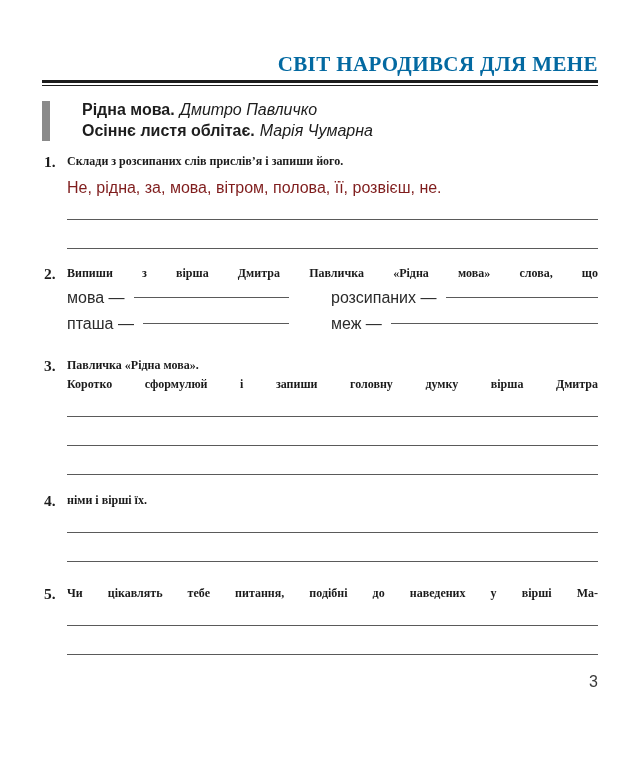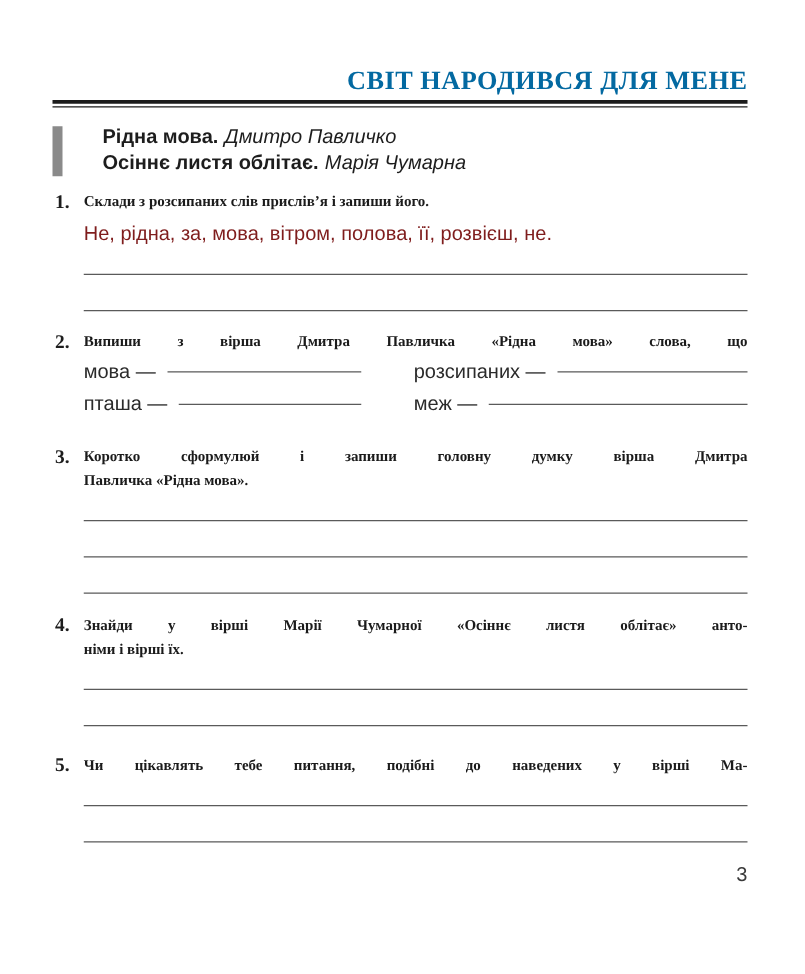--- a/index.html
+++ b/index.html
@@ -140,34 +140,33 @@
           <span>меж —</span>
           <span class="fill-line"></span>
         </div>
       </div>
     </div>
   </div>
 
   <div class="exercise ex-3">
     <div class="ex-num">3.</div>
     <div class="ex-content">
+      <div class="h-line">Павличка «Рідна мова».</div>
       <div class="h-line justify">Коротко сформулюй і запиши головну думку вірша Дмитра</div>
-      <div class="h-line">Павличка «Рідна мова».</div>
       <div class="lines">
           <div class="blank-line"></div>
           <div class="blank-line"></div>
           <div class="blank-line"></div>
         </div>
     </div>
   </div>
 
   <div class="exercise ex-4">
     <div class="ex-num">4.</div>
     <div class="ex-content">
-      <div class="h-line justify">Знайди у вірші Марії Чумарної «Осіннє листя облітає» анто-</div>
       <div class="h-line">німи і вірші їх.</div>
       <div class="lines">
           <div class="blank-line"></div>
           <div class="blank-line"></div>
         </div>
     </div>
   </div>
 
   <div class="exercise ex-5">
     <div class="ex-num">5.</div>

